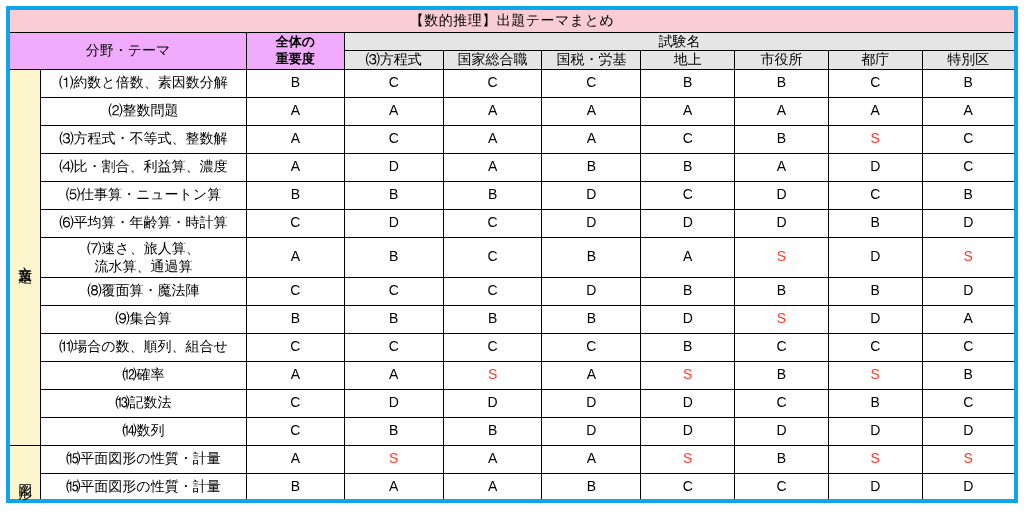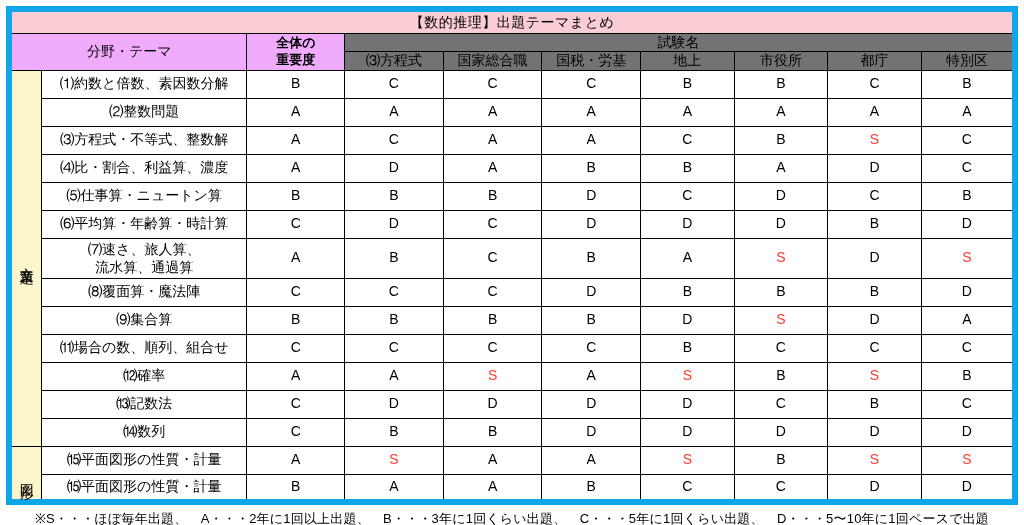--- a/index.html
+++ b/index.html
@@ -18,21 +18,21 @@
     position: relative;
     width: 1024px;
     height: 525px;
     box-sizing: border-box;
     padding: 6px 6px 0 6px;
   }
   table.matrix {
     border-collapse: collapse;
     table-layout: fixed;
     width: 1012px;
-    border: 6px solid #0ea5e9;
+    border: 4px solid #0ea5e9;
   }
   table.matrix td, table.matrix th {
     border: 1px solid #000000;
     font-weight: normal;
     font-size: 14px;
     padding: 0 2px;
     text-align: center;
     vertical-align: middle;
     box-sizing: border-box;
     line-height: 1.25;
@@ -44,21 +44,21 @@
     font-weight: bold;
     height: 24px;
     letter-spacing: 0.5px;
   }
   
   .hdr-pink {
     background: #f0abfc;
     font-size: 14px;
   }
   .hdr-blue {
-    background: #737373;
+    background: #e5e5e5;
     font-size: 13px;
   }
   .hdr-pink.small { font-size: 13px; font-weight: bold; }
   
   .group-cell {
     background: #fdf6cd;
     font-size: 14px;
     width: 32px;
   }
   .group-cell .vtext {
@@ -324,15 +324,14 @@
         <td class="grade">A</td>
         <td class="grade">B</td>
         <td class="grade">C</td>
         <td class="grade">C</td>
         <td class="grade">D</td>
         <td class="grade">D</td>
       </tr>
     </tbody>
   </table>
 
-  <div class="footnote">※S・・・ほぼ毎年出題、　A・・・2年に1回以上出題、　B・・・3年に1回くらい出題、　C・・・5年に1回くらい出題、　D・・・5〜10年に1回ペースで出題</div>
 
 </div>
 
 </body></html>

